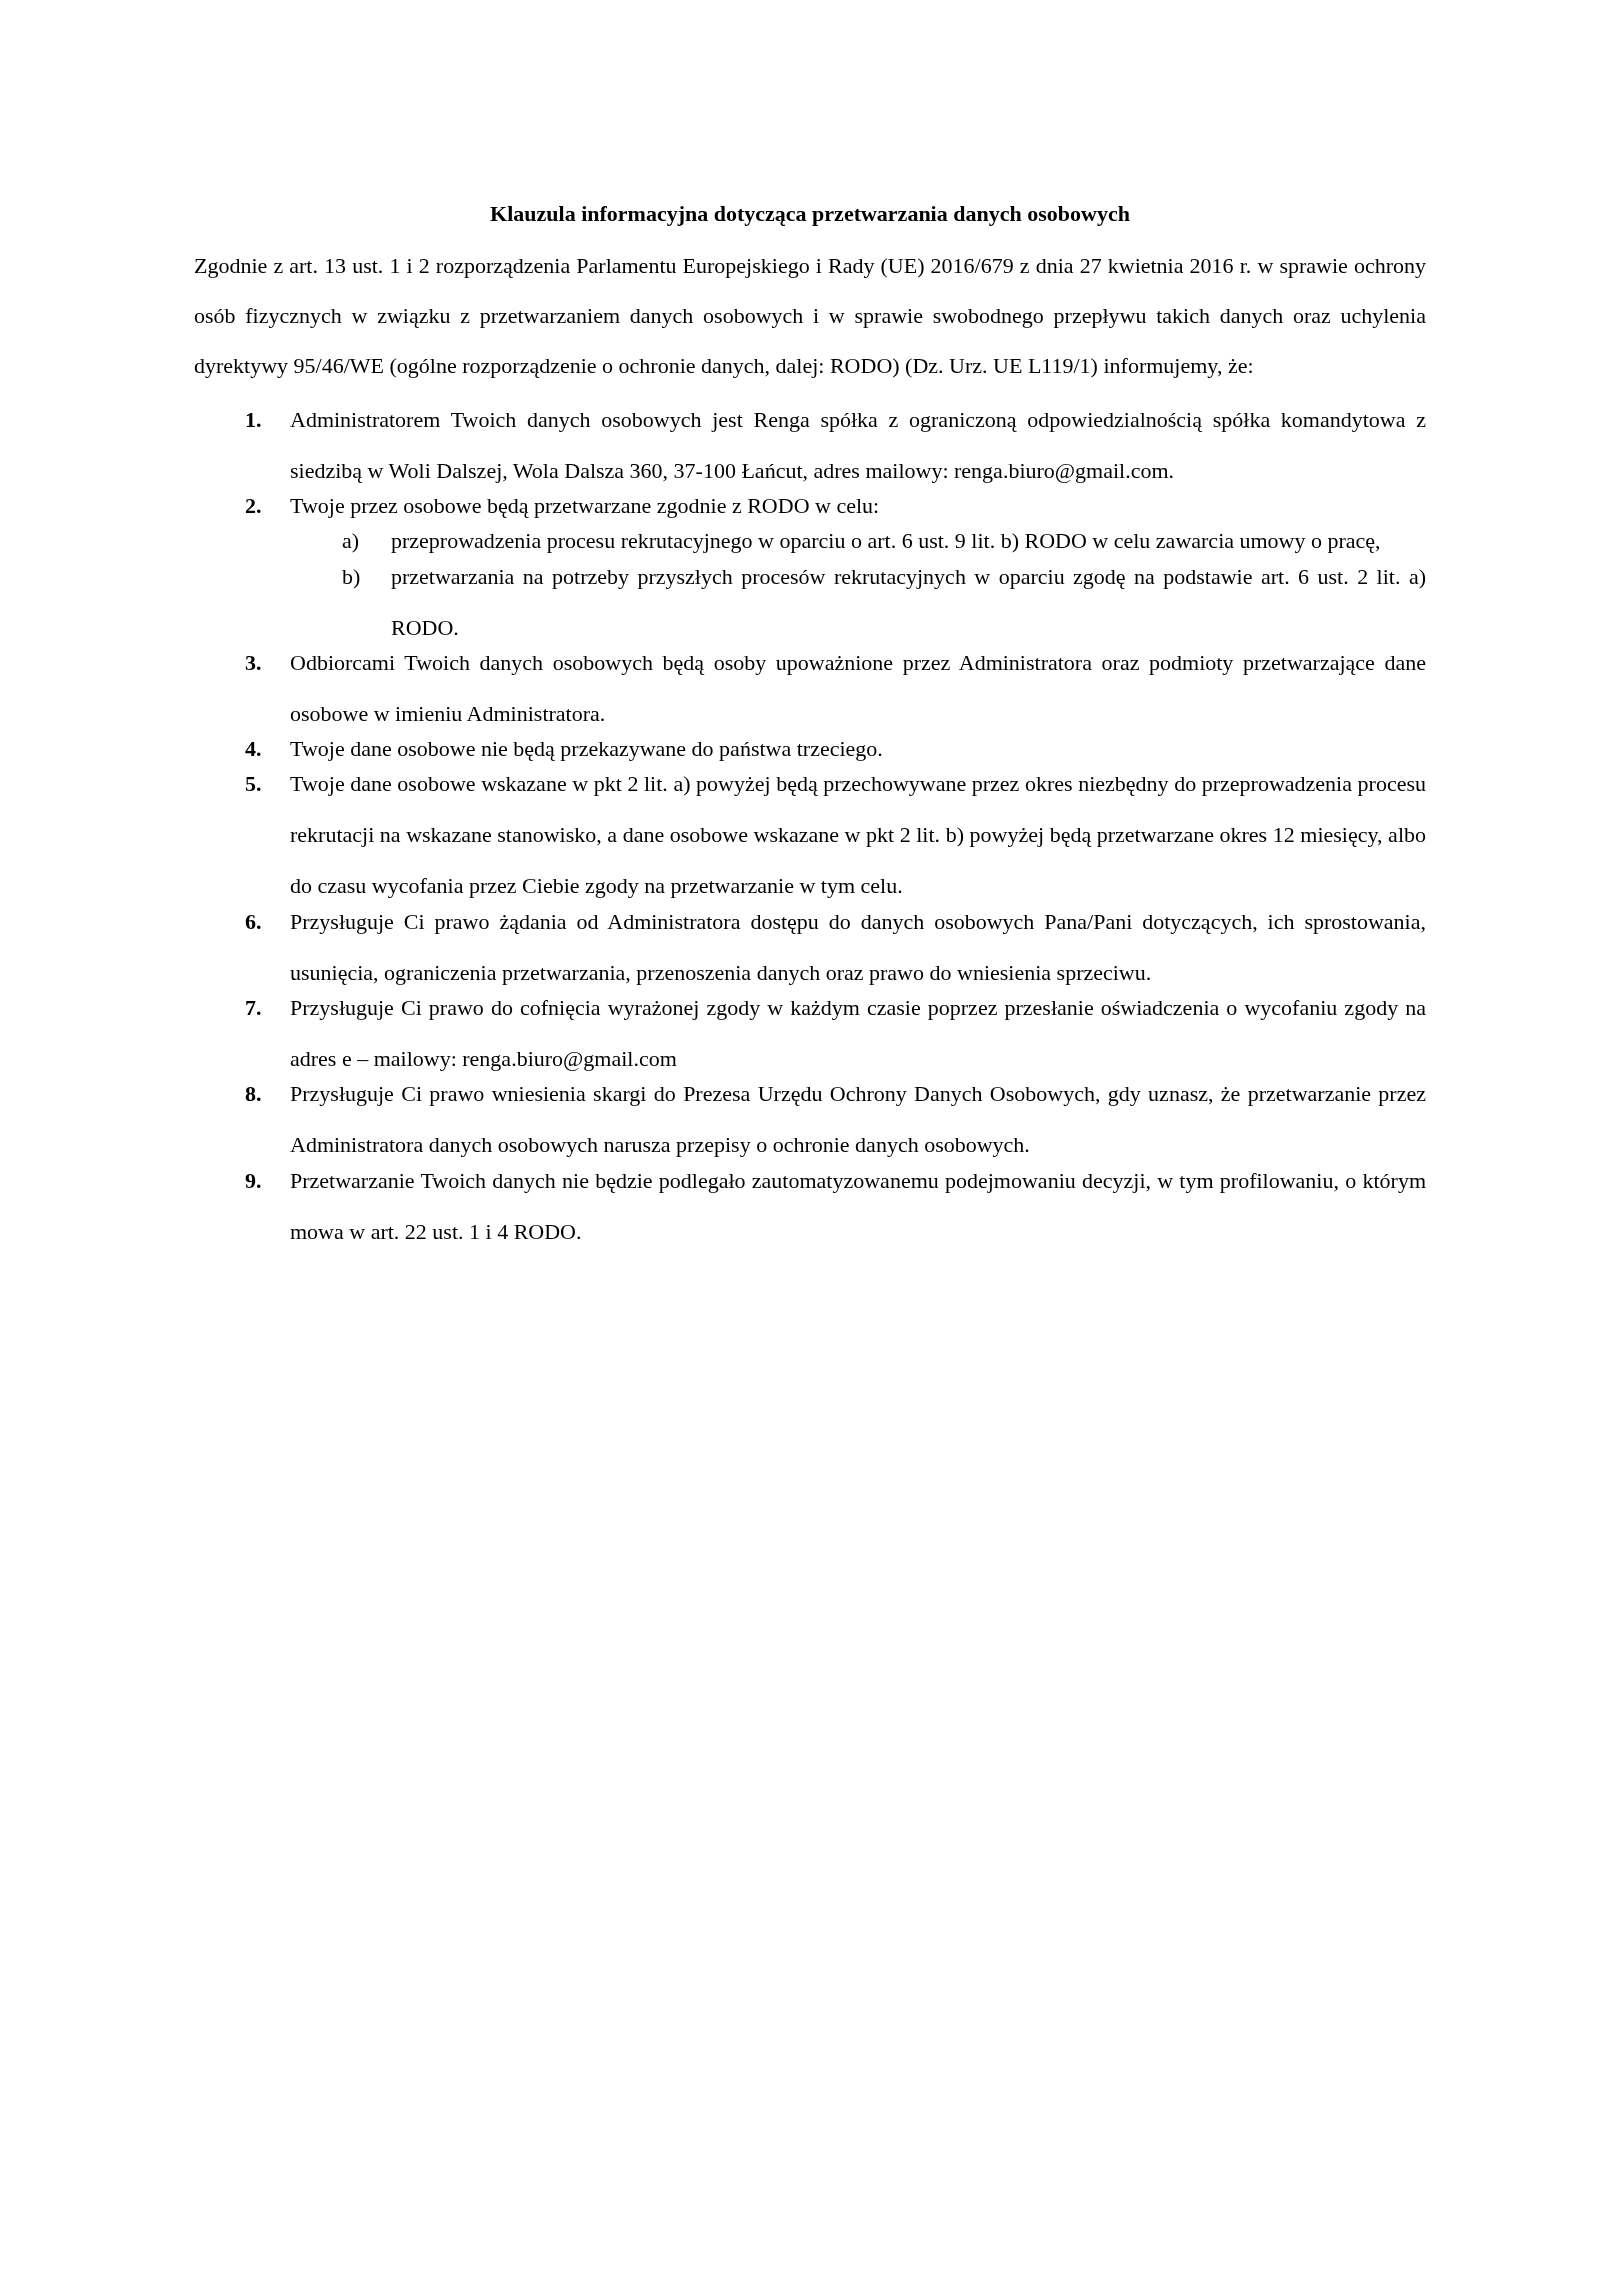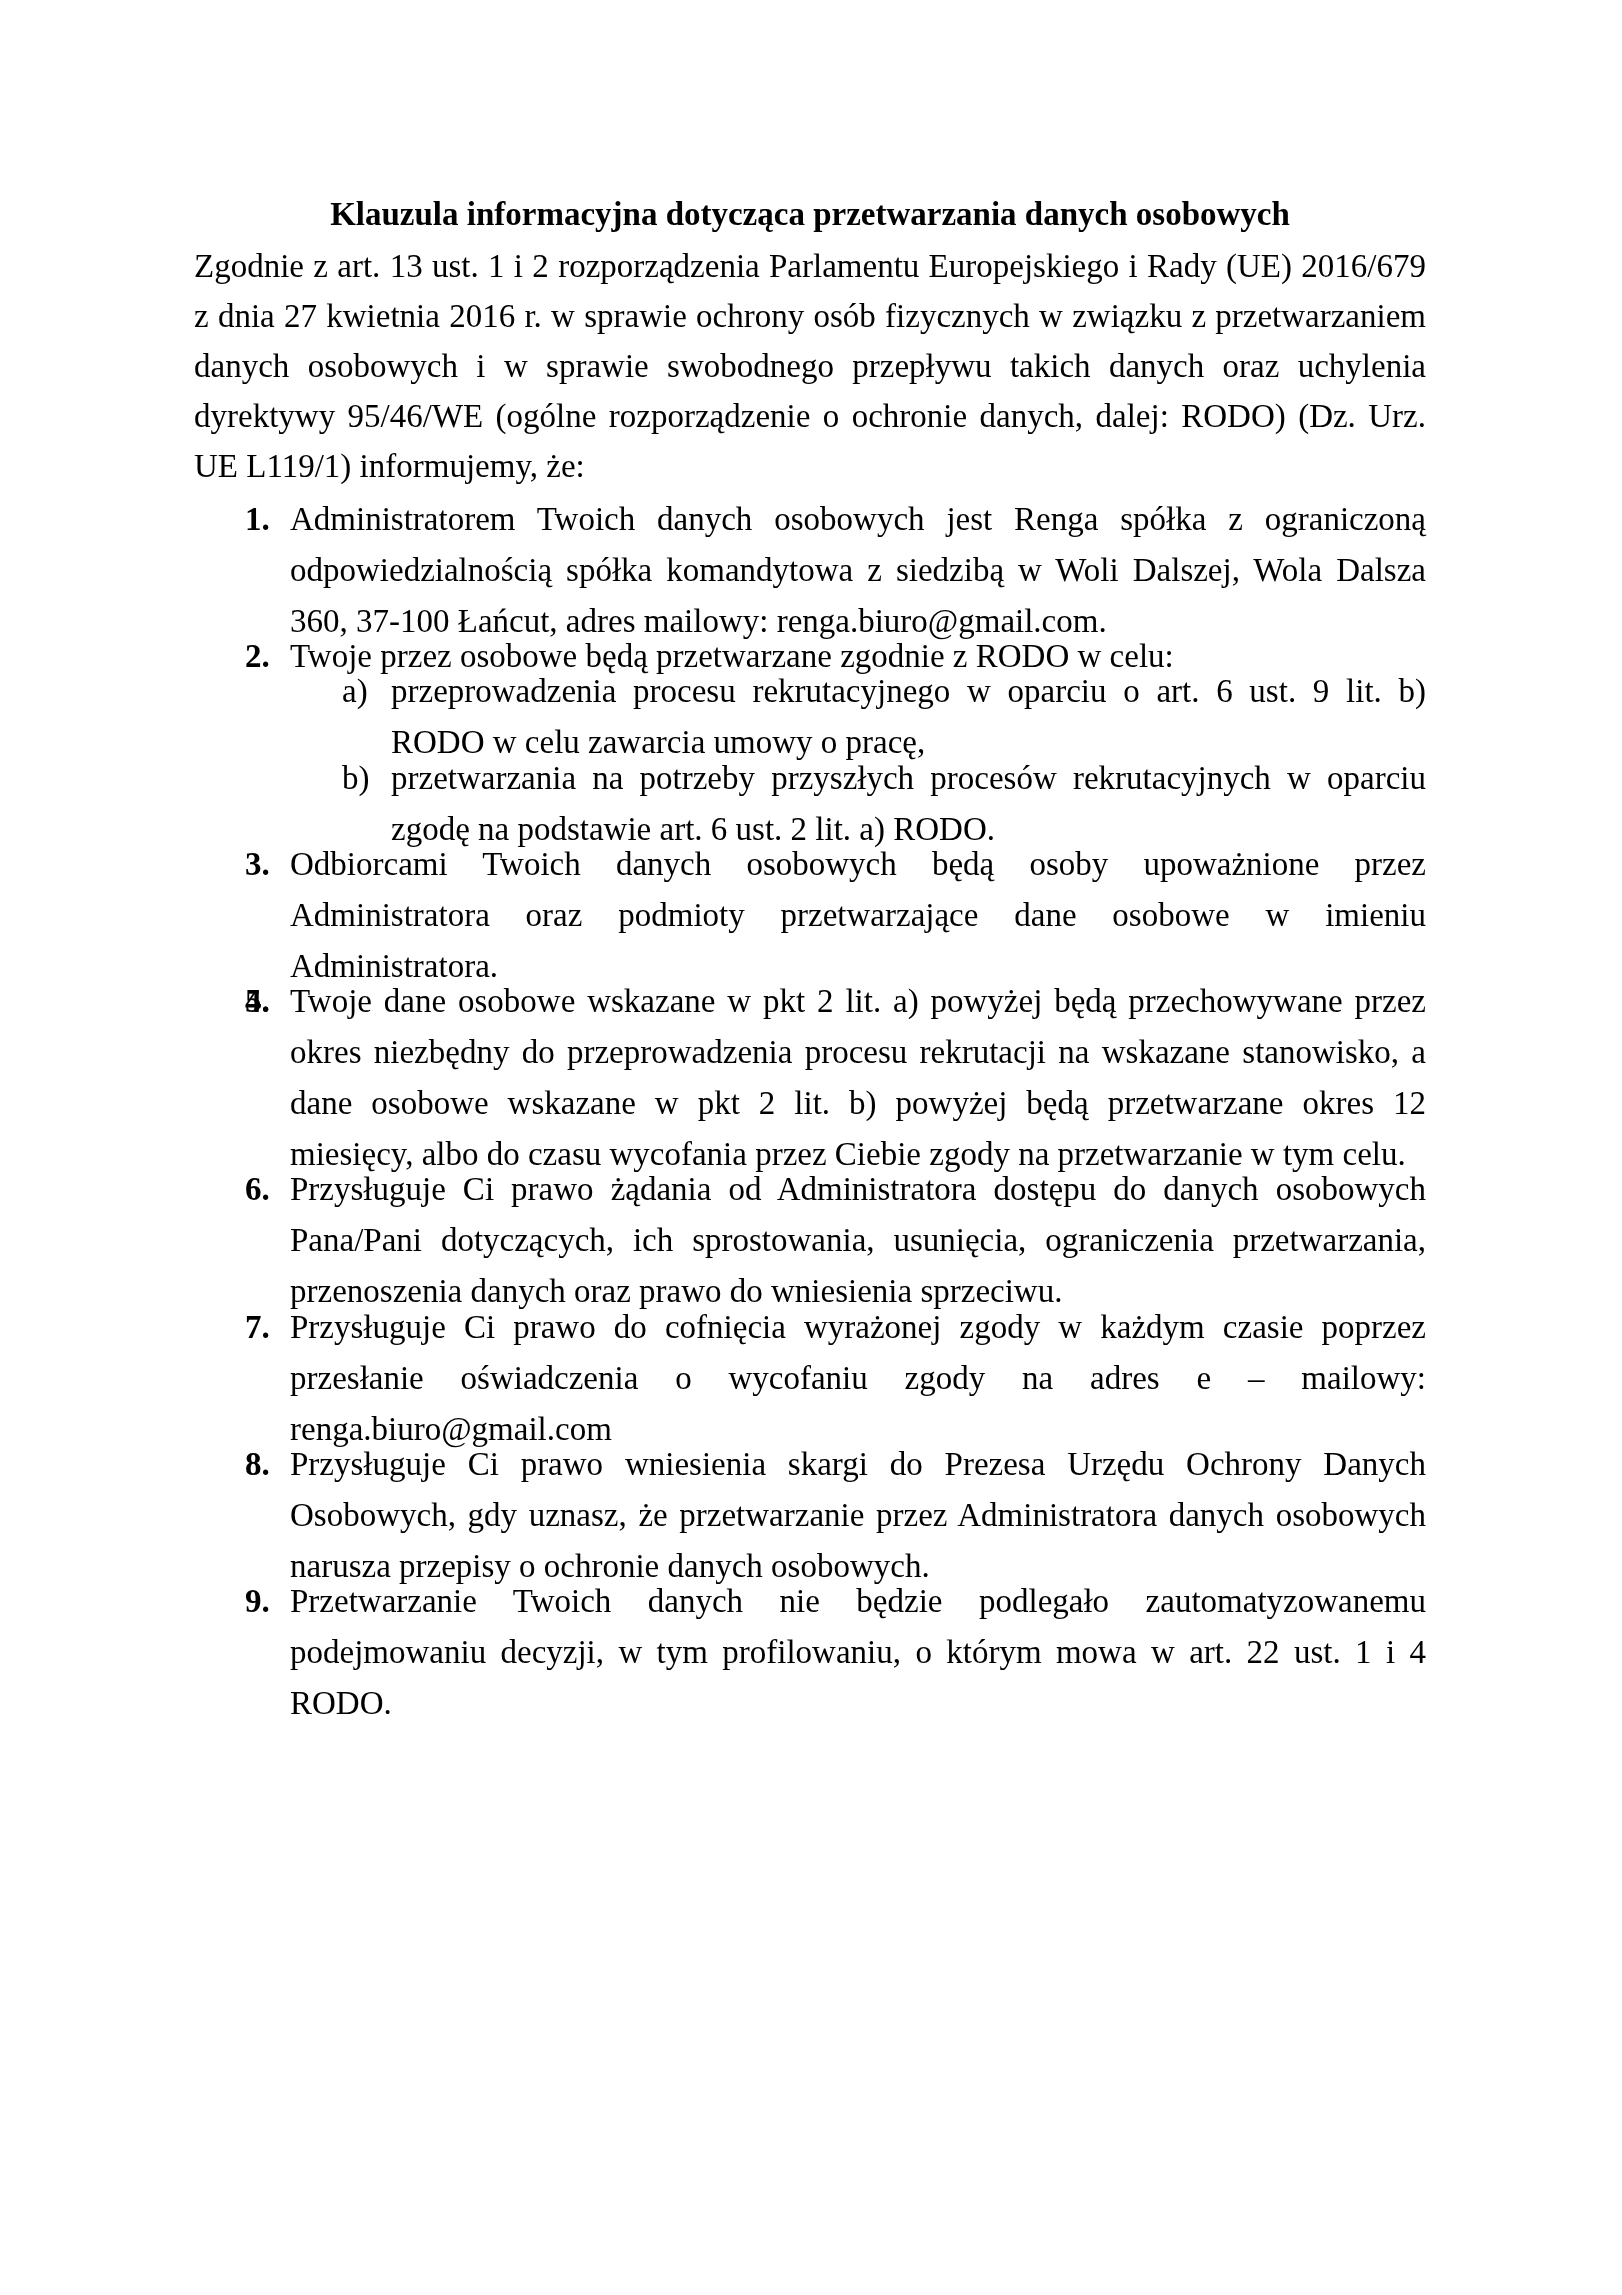--- a/index.html
+++ b/index.html
@@ -4,21 +4,21 @@
 <style>
   * { margin: 0; padding: 0; box-sizing: border-box; }
   html, body { background: #ffffff; }
   .page {
     position: relative;
     width: 1622px;
     height: 2295px;
     background: #ffffff;
     color: #000000;
     font-family: "Liberation Serif", "DejaVu Serif", serif;
-    font-size: 33px;
+    font-size: 22px;
     overflow: hidden;
   }
   .content {
     padding: 187px 196px 0 194px;
   }
   .doc-title {
     font-weight: 700;
     text-align: center;
     line-height: 54px;
   }
@@ -93,20 +93,21 @@
         </ul>
       </li>
 
       <li>
         <span class="num">3.</span>
         <span>Odbiorcami Twoich danych osobowych będą osoby upoważnione przez Administratora oraz podmioty przetwarzające dane osobowe w imieniu Administratora.</span>
       </li>
 
       <li>
         <span class="num">4.</span>
+        <span>Twoje dane osobowe nie będą przekazywane do państwa trzeciego.</span>
       </li>
 
       <li>
         <span class="num">5.</span>
         <span>Twoje dane osobowe wskazane w pkt 2 lit. a) powyżej będą przechowywane przez okres niezbędny do przeprowadzenia procesu rekrutacji na wskazane stanowisko, a dane osobowe wskazane w pkt 2  lit. b) powyżej będą przetwarzane okres 12 miesięcy, albo do czasu wycofania przez Ciebie zgody na przetwarzanie w tym celu.</span>
       </li>
 
       <li>
         <span class="num">6.</span>
         <span>Przysługuje Ci prawo żądania od Administratora dostępu do danych osobowych Pana/Pani dotyczących, ich sprostowania, usunięcia, ograniczenia przetwarzania, przenoszenia danych oraz prawo do wniesienia sprzeciwu.</span>

